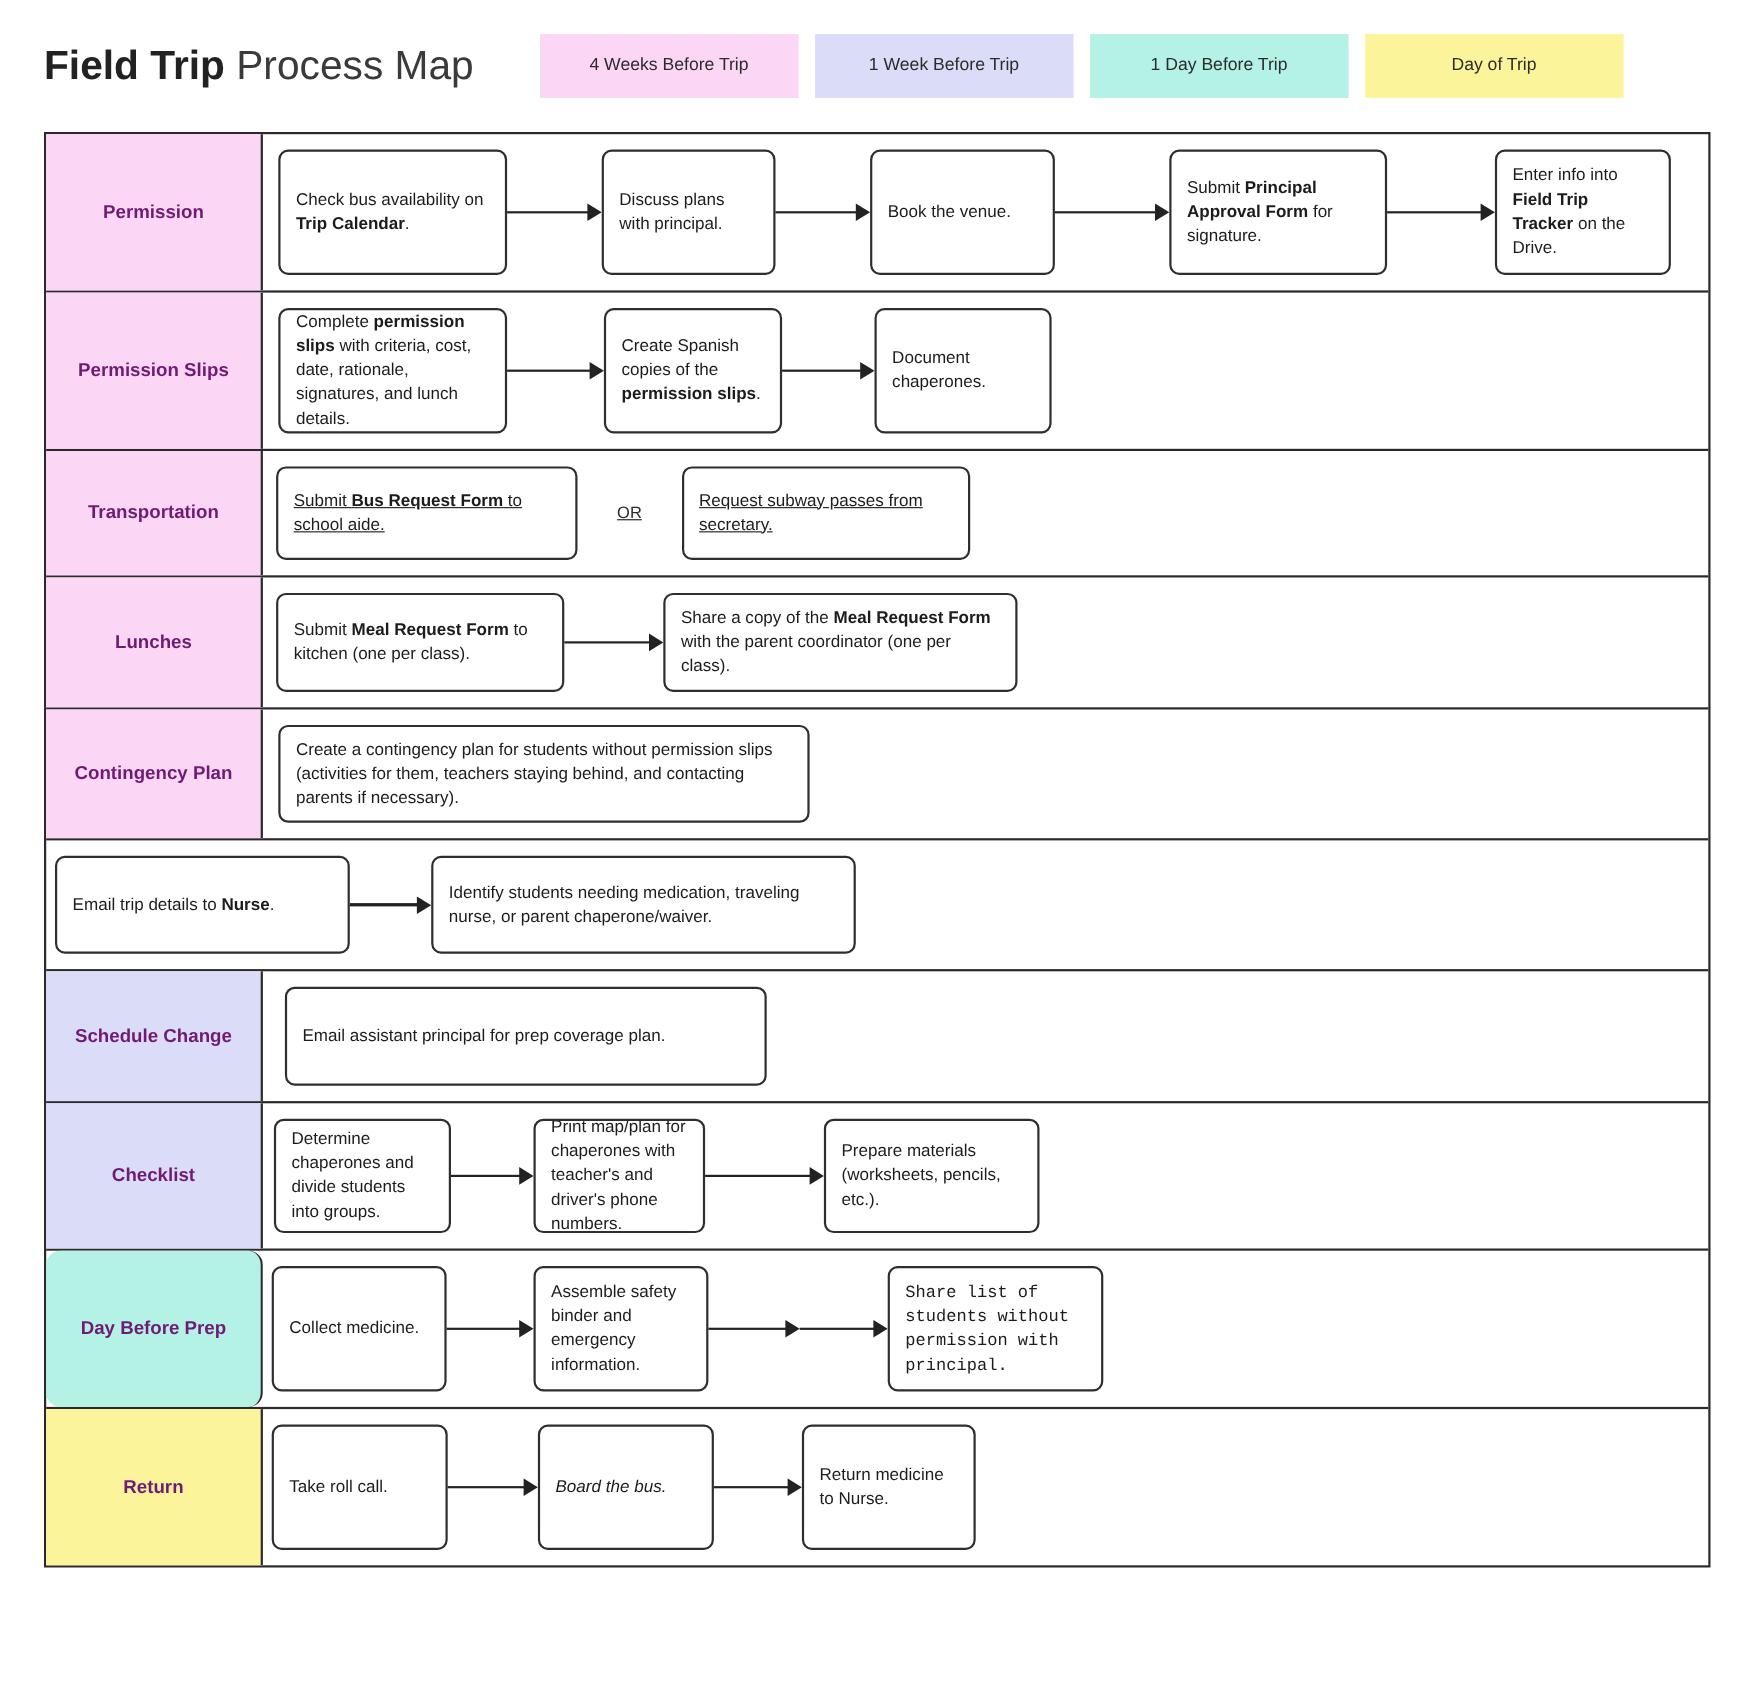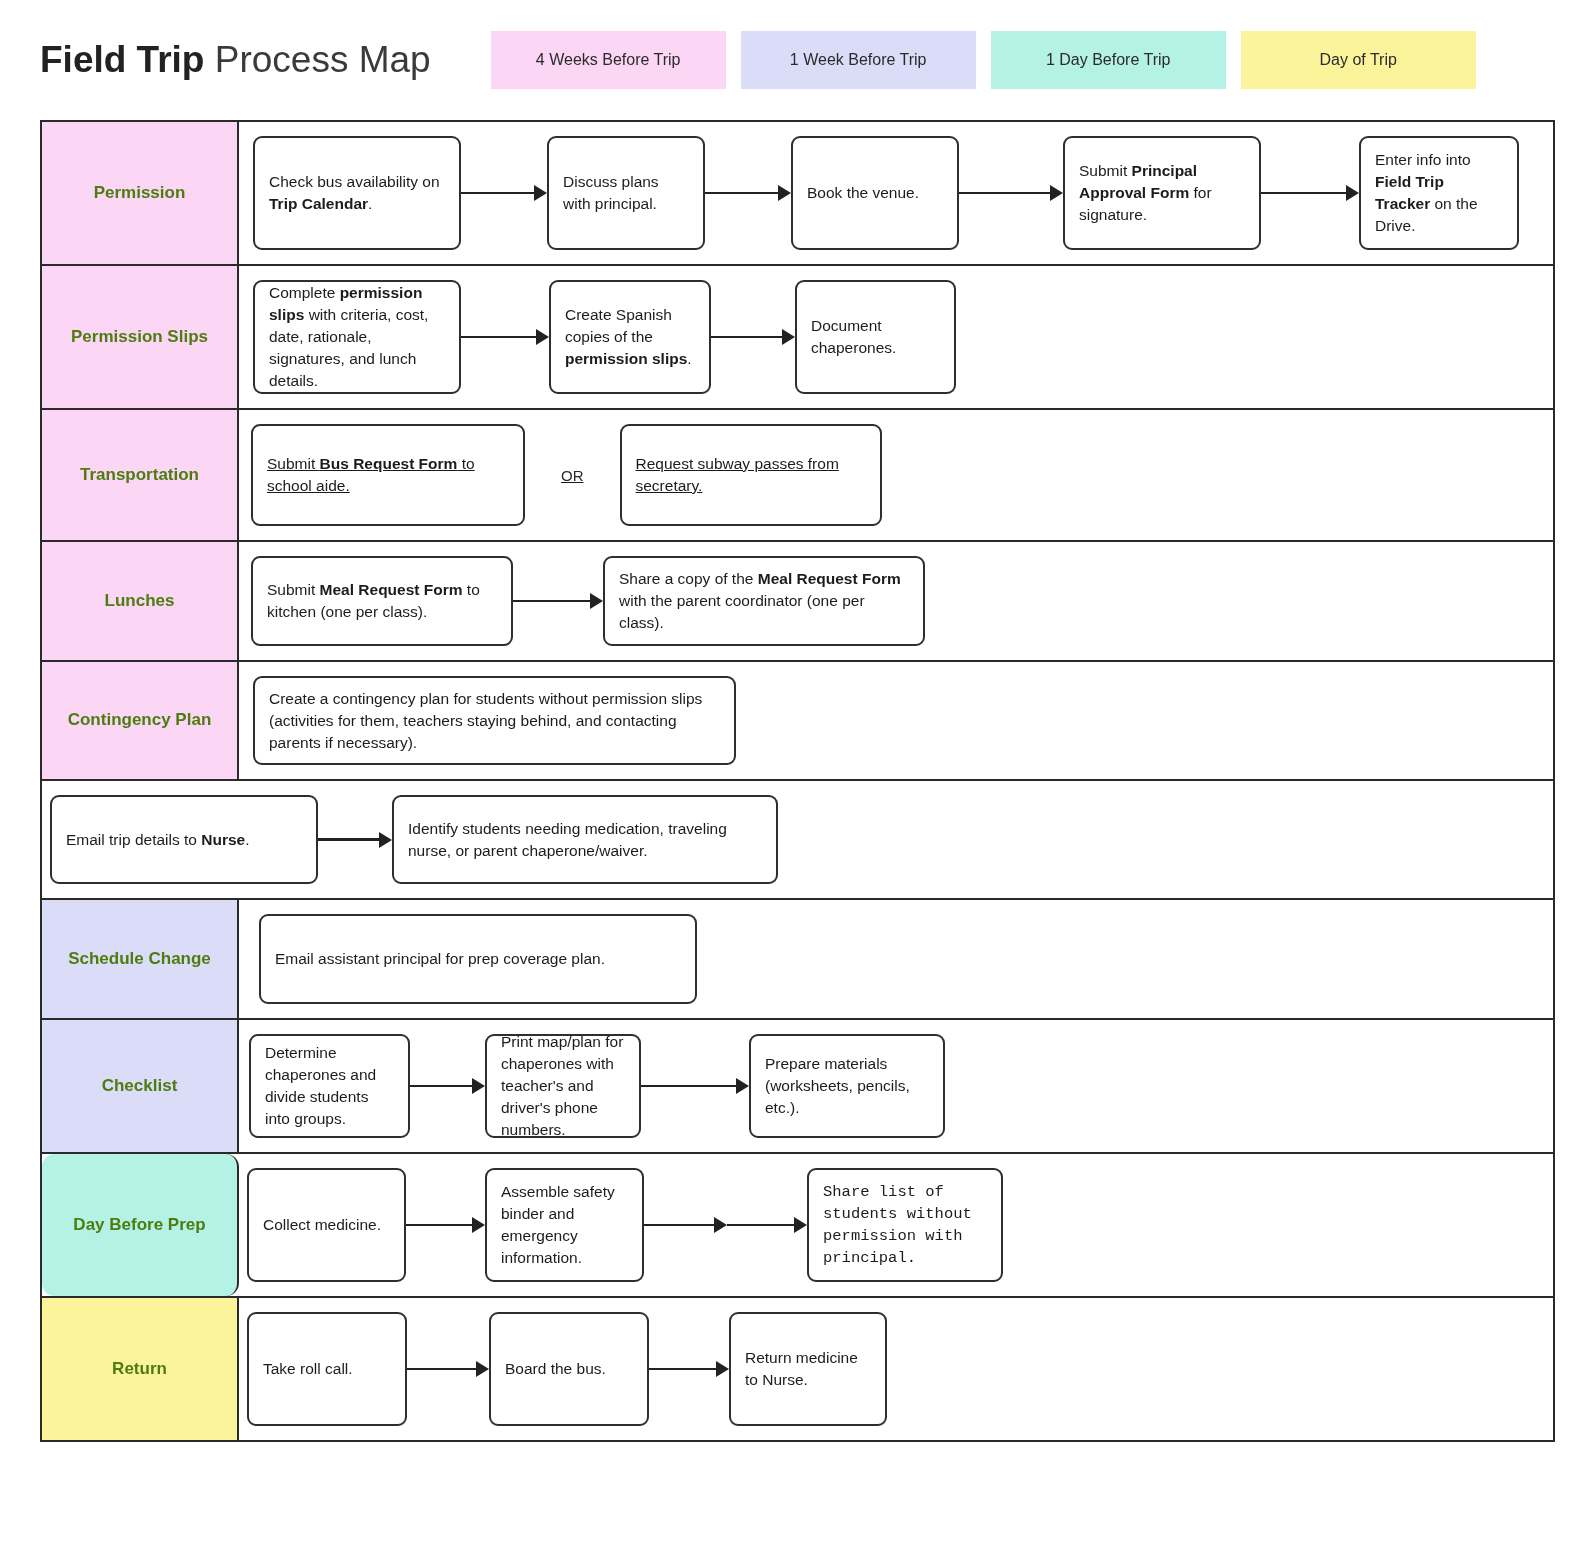--- a/index.html
+++ b/index.html
@@ -70,21 +70,21 @@
 
   .row-label {
     width: 197px;
     min-width: 197px;
     display: flex;
     align-items: center;
     justify-content: center;
     text-align: center;
     font-weight: bold;
     font-size: 17px;
-    color: #4d7c0f;
+    color: #701a75;
     border-right: 2px solid #2a2a2a;
     box-sizing: border-box;
     padding: 4px 6px;
     line-height: 1.35;
   }
 
   .row-track {
     flex: 1;
     display: flex;
     align-items: center;
@@ -134,21 +134,21 @@
     display: flex;
     align-items: center;
     justify-content: center;
     font-size: 15px;
     color: #2b2b2b;
   }
 
   
   .r-permission      { height: 144px; }
   .r-slips           { height: 144px; }
-  .r-transport       { height: 132px; }
+  .r-transport       { height: 115px; }
   .r-lunches         { height: 120px; }
   .r-contingency     { height: 119px; }
   .r-health          { height: 119px; }
   .r-schedule        { height: 120px; }
   .r-checklist       { height: 134px; }
   .r-daybefore       { height: 144px; }
   .r-return          { height: 142px; }
 </style>
 </head>
 <body>
@@ -340,21 +340,21 @@
     <div class="row r-return">
       <div class="row-label" style="background: rgb(252, 244, 155);">Return</div>
       <div class="row-track" style="padding-left: 8px;">
         <div class="node" style="width: 160px; min-width: 160px; height: calc(100% + 0px);">
           <span>Take roll call.</span>
         </div>
         <div class="arrow">
           <span class="shaft" style="width: 70px;"></span>
           <span class="head"></span>
         </div>
-        <div class="node" style="width: 160px; min-width: 160px; height: calc(100% + 0px);">
+        <div class="node" style="width: 160px; min-width: 160px; height: calc(100% + 0px); font-style: italic;">
           <span>Board the bus.</span>
         </div>
         <div class="arrow">
           <span class="shaft" style="width: 68px;"></span>
           <span class="head"></span>
         </div>
         <div class="node" style="width: 158px; min-width: 158px; height: calc(100% + 0px);">
           <span>Return medicine to Nurse.</span>
         </div>
       </div>

